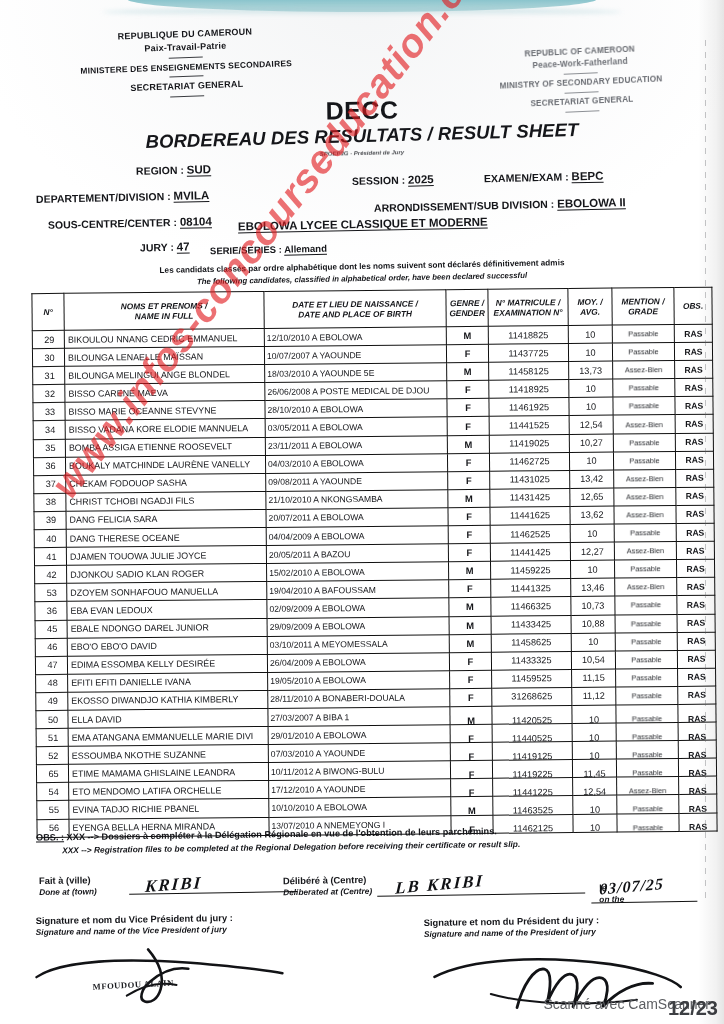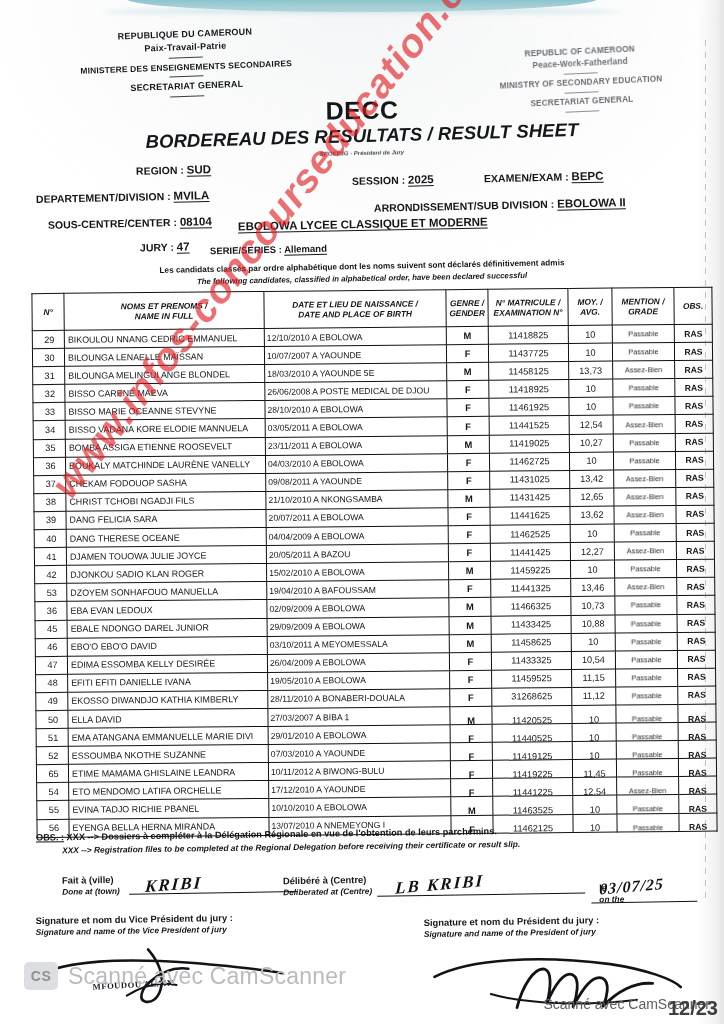--- a/index.html
+++ b/index.html
@@ -122,21 +122,21 @@
   .obs-l1{font-size:9.2px;font-weight:bold;}
   .obs-l1 .lab{text-decoration:underline;}
   .obs-l2{font-size:8.4px;font-weight:bold;font-style:italic;margin-left:26px;margin-top:3px;}
 
   
   .sig{position:absolute;left:0;top:866px;width:724px;height:158px;
        transform:rotate(-0.9deg);font-weight:bold;}
   .sg{position:absolute;white-space:nowrap;}
   .sg .fr{font-size:9.4px;display:block;}
   .sg .en{font-size:8.3px;font-style:italic;display:block;margin-top:1px;}
-  .s-faita{left:63px;top:4px;}
+  .s-faita{left:40px;top:4px;}
   .s-delib{left:284px;top:8px;}
   .s-le{left:600px;top:20px;}
   .s-vp{left:36px;top:44px;}
   .s-pr{left:424px;top:52px;}
 
   .rule{position:absolute;height:1.4px;background:#111;}
   .r-faita{left:130px;top:24px;width:168px;}
   .r-delib{left:378px;top:30px;width:208px;}
   .r-le{left:592px;top:40px;width:106px;}
 
@@ -714,23 +714,19 @@
                  C124,36 134,22 142,26 C150,30 146,48 142,58
                  C152,40 162,26 172,30 C180,34 176,50 172,58
                  C186,44 204,34 222,36" stroke="#121316" stroke-width="2.8" fill="none" stroke-linecap="round" stroke-linejoin="round"></path>
         <path d="M60,44 C92,54 150,58 206,52" stroke="#121316" stroke-width="2" fill="none" stroke-linecap="round"></path>
       </svg>
     </div>
   </div>
 
   <div id="watermark" style="color: rgb(226, 26, 30); opacity: 0.62;">www.infos-concourseducation.com</div>
 
-  <div id="cs-brand">
-    <div id="cs-badge">CS</div>
-    <div id="cs-text">Scanné avec CamScanner</div>
-  </div>
 
   <div id="cs-bottom">Scanné avec CamScanner</div>
   <div id="page-num">12/23</div>
 
   <div id="edge-shadow"></div>
   <div id="edge-line"></div>
 </div>
 
 </body></html>

